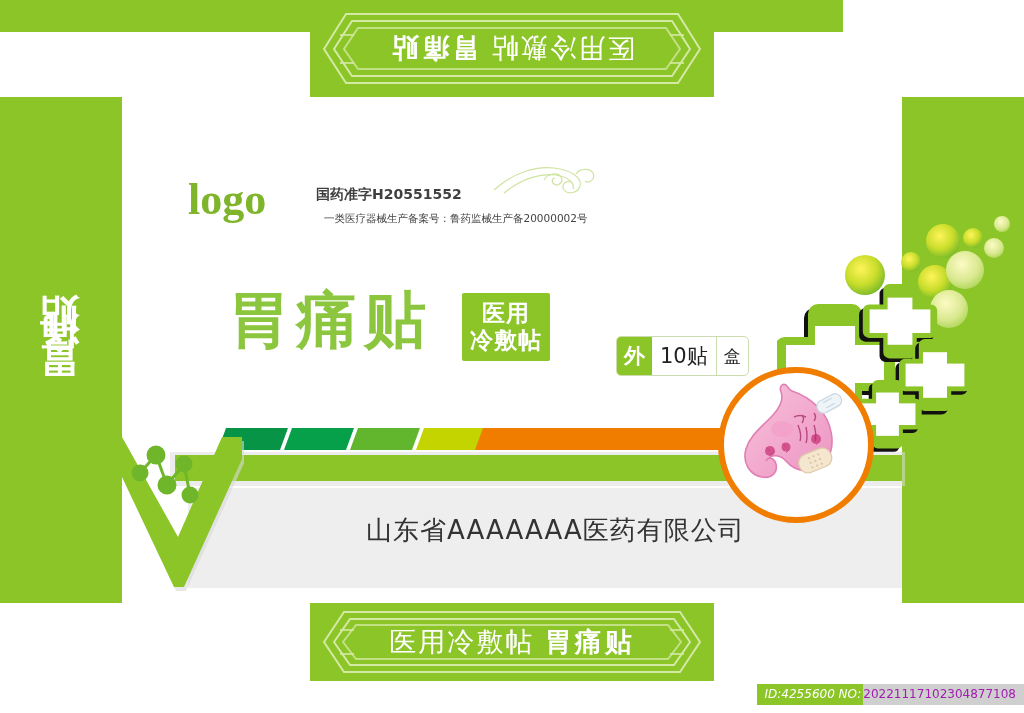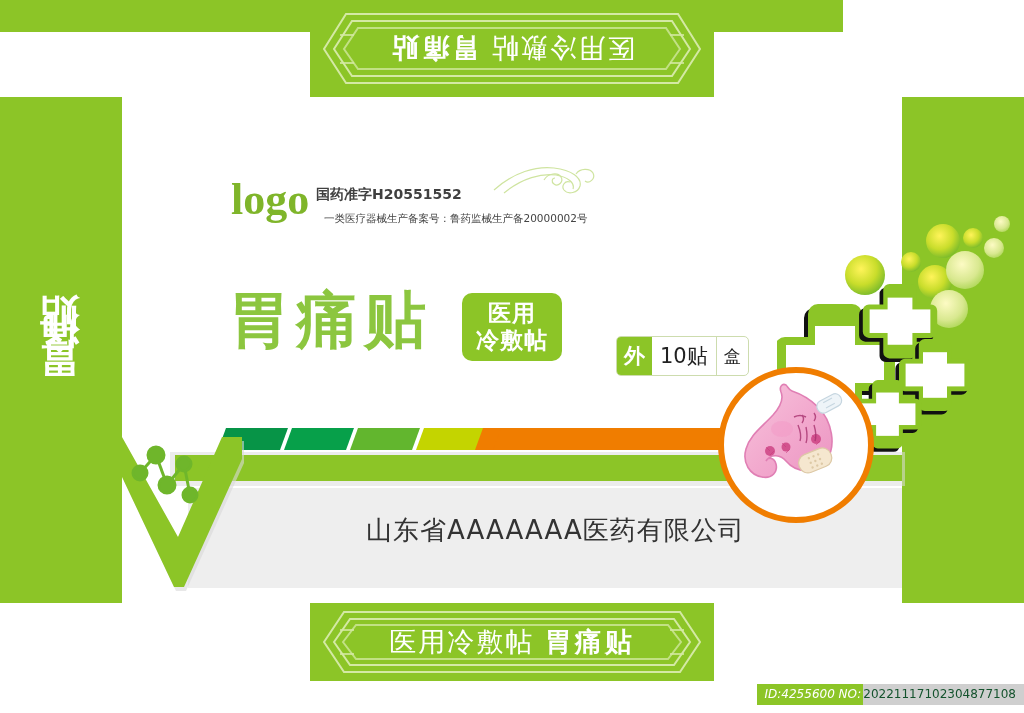--- a/index.html
+++ b/index.html
@@ -26,35 +26,35 @@
   #top-flap .flap-frame{transform:rotate(180deg);}
 
   
   .side-text{position:absolute;color:#ffffff;font-size:40px;font-weight:700;
     font-family:"DejaVu Sans","Liberation Sans",sans-serif;
     writing-mode:vertical-rl;letter-spacing:20px;white-space:nowrap;}
   #left-text{left:31px;top:250px;transform:rotate(180deg);}
 
   
   #logo{position:absolute;left:188px;top:178px;font-family:"Liberation Serif","DejaVu Serif",serif;
-    font-size:44px;font-weight:700;color:#7fb52a;letter-spacing:0px;line-height:1;margin-left:43px;}
+    font-size:44px;font-weight:700;color:#7fb52a;letter-spacing:0px;line-height:1;}
   #reg1{position:absolute;left:316px;top:186px;font-size:14px;font-weight:700;color:#404040;
     font-family:"DejaVu Sans","Liberation Sans",sans-serif;}
   #reg2{position:absolute;left:324px;top:212px;font-size:10.5px;color:#444;
     font-family:"DejaVu Sans","Liberation Sans",sans-serif;}
 
   
   #swirl{position:absolute;left:492px;top:160px;}
 
   
   #title{position:absolute;left:228px;top:289px;font-size:62px;font-weight:700;color:#8cc63f;
     font-family:"DejaVu Sans","Liberation Sans",sans-serif;letter-spacing:6px;line-height:1;
     text-shadow:2px 2px 0 rgba(255,255,255,.9);}
-  #title-badge{position:absolute;left:462px;top:293px;width:100px;height:68px;background:#8cc527;
-    border-radius:10px;display:flex;flex-direction:column;align-items:center;justify-content:center;}
+  #title-badge{position:absolute;left:462px;top:293px;width:88px;height:68px;background:#8cc527;
+    border-radius:2px;display:flex;flex-direction:column;align-items:center;justify-content:center;}
   #title-badge span{color:#fff;font-size:23px;font-weight:700;line-height:1.18;letter-spacing:1px;
     font-family:"DejaVu Sans","Liberation Sans",sans-serif;}
 
   
   #qty{position:absolute;left:616px;top:336px;height:38px;display:flex;align-items:stretch;
     border:1px solid #cddcae;border-radius:5px;overflow:hidden;background:#fff;}
   #qty .cell{display:flex;align-items:center;justify-content:center;
     font-family:"DejaVu Sans","Liberation Sans",sans-serif;}
   #qty .c-wai{background:#8cc527;color:#fff;font-size:21px;font-weight:700;padding:0 7px;}
   #qty .c-num{color:#222;font-size:21px;font-weight:500;padding:0 8px;border-right:1px solid #cddcae;}
@@ -92,21 +92,21 @@
   #wm{position:absolute;left:10px;top:684px;display:flex;align-items:center;gap:6px;}
   #wm .cn{display:flex;gap:2px;}
   #wm .cn i{display:inline-flex;align-items:center;justify-content:center;width:23px;height:23px;
     border:2px solid #fff;color:#fff;font-style:normal;font-weight:700;font-size:15px;
     font-family:"DejaVu Sans","Liberation Sans",sans-serif;}
   #wm .url{color:#fff;font-style:italic;font-weight:700;font-size:20px;
     font-family:"Liberation Serif","DejaVu Serif",serif;}
   #idbar{position:absolute;right:0;top:684px;display:flex;height:21px;}
   #idbar .a{background:#8cc527;color:#fff;font-size:12px;padding:3px 2px 2px 8px;white-space:nowrap;
     font-family:"DejaVu Sans","Liberation Sans",sans-serif;font-style:italic;}
-  #idbar .b{background:#cfcfcf;color:#14532d;font-size:12px;padding:3px 8px 3px 0;white-space:nowrap;
+  #idbar .b{background:#cfcfcf;color:#a21caf;font-size:12px;padding:3px 8px 3px 0;white-space:nowrap;
     font-family:"DejaVu Sans","Liberation Sans",sans-serif;}
 </style>
 </head>
 <body>
 
 <div id="stage">
 
   <div class="green" id="top-flap">
     <div class="flap-frame">
       <svg width="404" height="97" viewBox="0 0 404 97">

